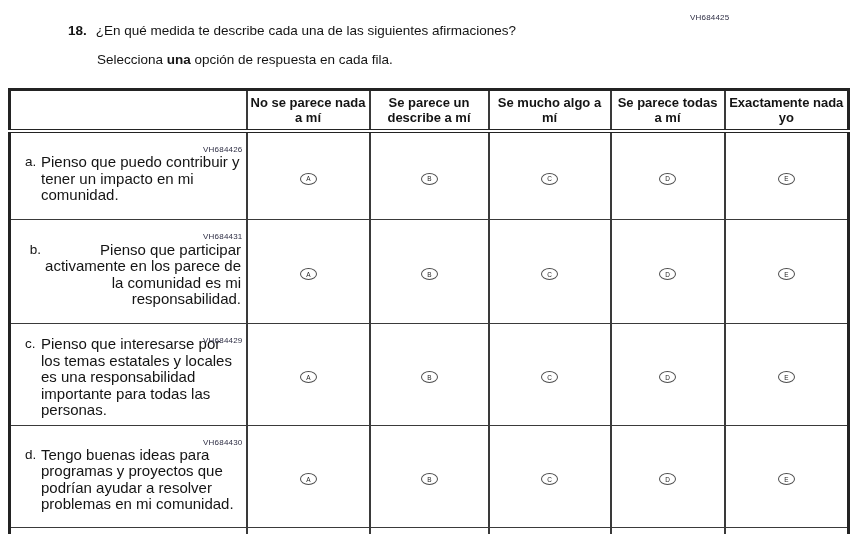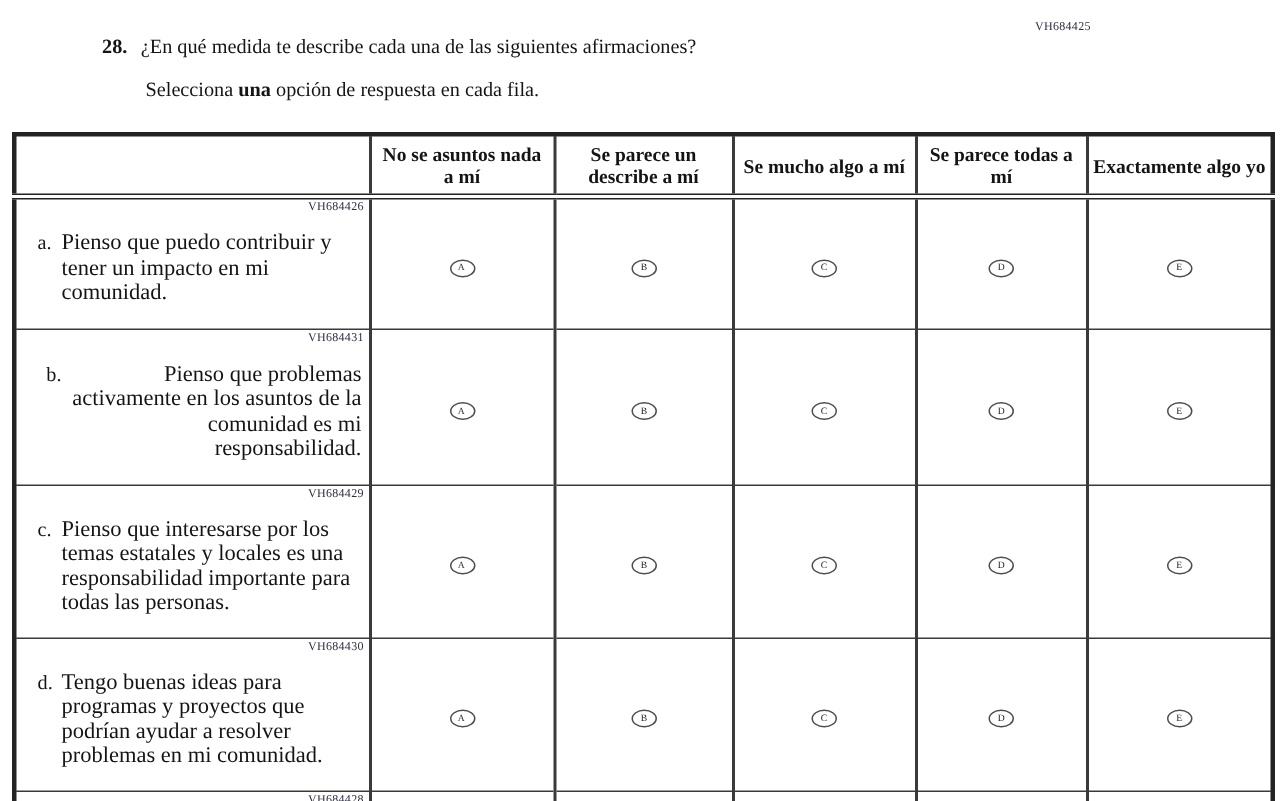--- a/index.html
+++ b/index.html
@@ -1,21 +1,21 @@
 <!DOCTYPE html>
 <html><head>
 <meta charset="utf-8">
 <style>
   html, body { margin: 0; padding: 0; background: #ffffff; }
   .page {
     position: relative;
     width: 854px;
     height: 534px;
     background: #ffffff;
-    font-family: Liberation Serif, serif;
+    font-family: Liberation Sans, sans-serif;
     color: #141414;
     overflow: hidden;
   }
   .page-code {
     position: absolute;
     left: 690px;
     top: 13px;
     font-size: 8px;
     letter-spacing: 0.2px;
     color: #2e2e44;
@@ -63,21 +63,21 @@
     vertical-align: middle;
     padding: 2px 3px;
   }
   .grid td.stmt {
     position: relative;
     vertical-align: middle;
     padding: 11px 4px 5px 14px;
   }
   .cell-code {
     position: absolute;
-    top: 0px;
+    top: 12px;
     right: 3px;
     font-size: 8px;
     letter-spacing: 0.2px;
     color: #2e2e44;
   }
   .stmt-flex { display: flex; align-items: flex-start; }
   .stmt-letter {
     flex: none;
     width: 16px;
     font-size: 13.5px;
@@ -116,44 +116,44 @@
   }
 </style>
 </head>
 <body>
 
 <div class="page">
 
   <div class="page-code">VH684425</div>
 
   <div class="question-line">
-    <span class="qnum">28.</span><span>¿En qué medida te describe cada una de las siguientes afirmaciones?</span>
+    <span class="qnum">18.</span><span>¿En qué medida te describe cada una de las siguientes afirmaciones?</span>
   </div>
 
   <div class="instruction">
     <span>Selecciona </span><b>una</b><span> opción de respuesta en cada fila.</span>
   </div>
 
   <table class="grid">
     <colgroup>
       <col style="width:237px">
         <col style="width:123px">
         <col style="width:119px">
         <col style="width:122px">
         <col style="width:114px">
         <col style="width:124px">
     </colgroup>
     <thead>
       <tr>
         <th></th>
-        <th>No se asuntos nada a mí</th>
+        <th>No se parece nada a mí</th>
         <th>Se parece un describe a mí</th>
         <th>Se mucho algo a mí</th>
         <th>Se parece todas a mí</th>
-        <th>Exactamente algo yo</th>
+        <th>Exactamente nada yo</th>
       </tr>
     </thead>
     <tbody>
 
       <tr class="row-a">
         <td class="stmt">
           <span class="cell-code">VH684426</span>
           <div class="stmt-flex">
             <span class="stmt-letter">a.</span>
             <span class="stmt-text">Pienso que puedo contribuir y tener un impacto en mi comunidad.</span>
@@ -174,21 +174,21 @@
         <td class="opt"><span class="bubble">
               <span class="bl">E</span>
             </span></td>
       </tr>
 
       <tr class="row-b">
         <td class="stmt">
           <span class="cell-code">VH684431</span>
           <div class="stmt-flex">
             <span class="stmt-letter">b.</span>
-            <span class="stmt-text">Pienso que problemas activamente en los asuntos de la comunidad es mi responsabilidad.</span>
+            <span class="stmt-text">Pienso que participar activamente en los parece de la comunidad es mi responsabilidad.</span>
           </div>
         </td>
         <td class="opt"><span class="bubble">
               <span class="bl">A</span>
             </span></td>
         <td class="opt"><span class="bubble">
               <span class="bl">B</span>
             </span></td>
         <td class="opt"><span class="bubble">
               <span class="bl">C</span>

